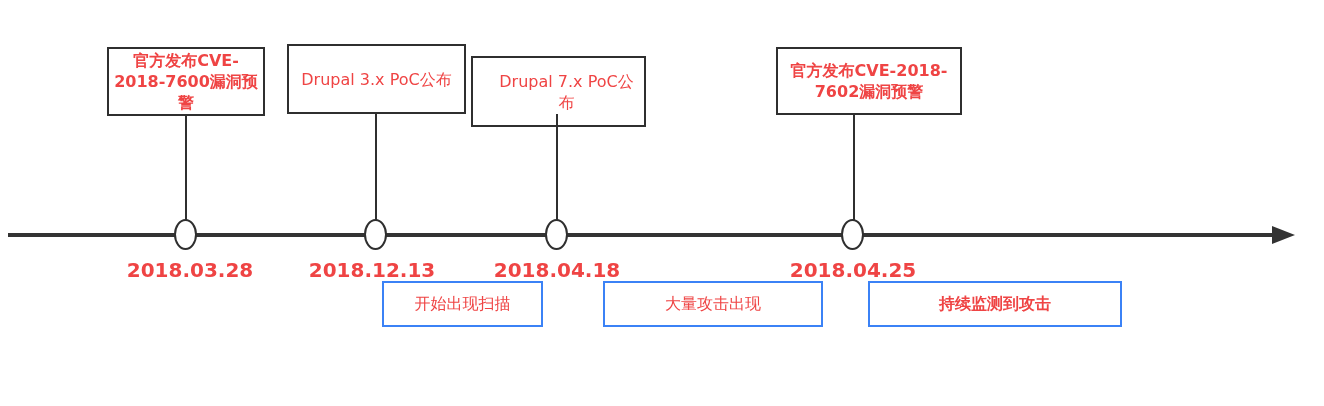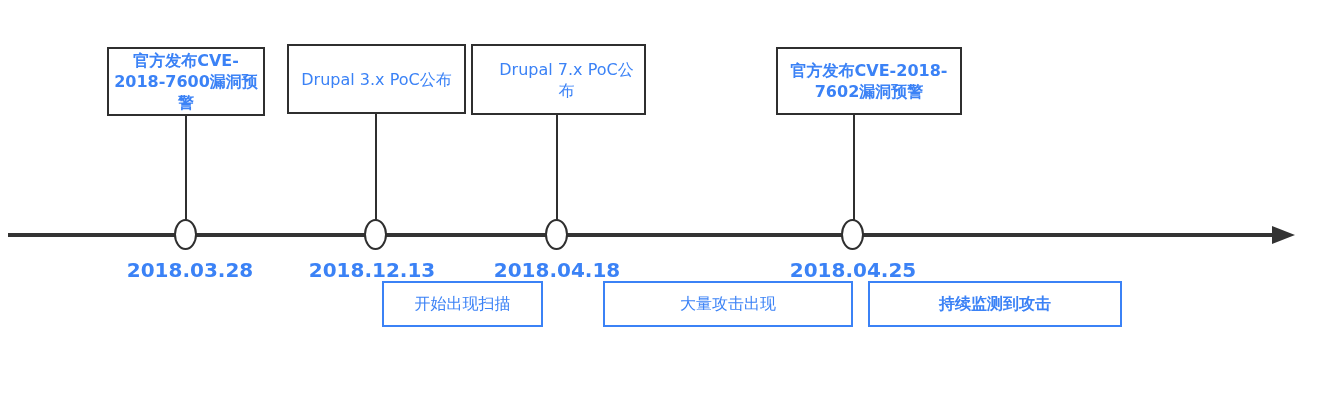--- a/index.html
+++ b/index.html
@@ -6,21 +6,21 @@
     margin: 0;
     padding: 0;
     background: #ffffff;
   }
   .stage {
     position: relative;
     width: 1324px;
     height: 406px;
     background: #ffffff;
     font-family: "DejaVu Sans", "Liberation Sans", sans-serif;
-    color: #3b82f6;
+    color: #ef4444;
     overflow: hidden;
   }
   .ebox {
     position: absolute;
     box-sizing: border-box;
     border: 2px solid #2f2f2f;
     background: #ffffff;
     display: flex;
     align-items: center;
     justify-content: center;
@@ -85,21 +85,21 @@
     font-size: 16px;
   }
 </style>
 </head>
 <body>
 
 <div class="stage">
 
   <div class="ebox bold" style="left:107px; top:47px; width:158px; height:69px;">官方发布CVE-2018-7600漏洞预警</div>
   <div class="ebox" style="left:287px; top:44px; width:179px; height:70px;">Drupal 3.x PoC公布</div>
-  <div class="ebox" style="left:471px; top:44px; width:175px; height:71px;padding-left:20px;">Drupal 7.x PoC公布</div>
+  <div class="ebox" style="left:471px; top:56px; width:175px; height:71px;padding-left:20px;">Drupal 7.x PoC公布</div>
   <div class="ebox bold" style="left:776px; top:47px; width:186px; height:68px;">官方发布CVE-2018-7602漏洞预警</div>
 
   <div class="connector" style="left:185px; top:115px; height:110px;"></div>
   <div class="connector" style="left:375px; top:113px; height:112px;"></div>
   <div class="connector" style="left:556px; top:114px; height:111px;"></div>
   <div class="connector" style="left:853px; top:114px; height:111px;"></div>
 
   <div class="axis-line"></div>
   <div class="axis-arrowhead"></div>
 
@@ -107,16 +107,16 @@
   <div class="node" style="left:364px;"></div>
   <div class="node" style="left:545px;"></div>
   <div class="node" style="left:841px;"></div>
 
   <div class="date-label" style="left:190px;">2018.03.28</div>
   <div class="date-label" style="left:372px;">2018.12.13</div>
   <div class="date-label" style="left:557px;">2018.04.18</div>
   <div class="date-label" style="left:853px;">2018.04.25</div>
 
   <div class="bbox" style="left:382px; width:161px;">开始出现扫描</div>
-  <div class="bbox" style="left:603px; width:250px;">大量攻击出现</div>
+  <div class="bbox" style="left:603px; width:220px;">大量攻击出现</div>
   <div class="bbox" style="left:868px; width:254px;font-weight:bold;">持续监测到攻击</div>
 
 </div>
 
 </body></html>

